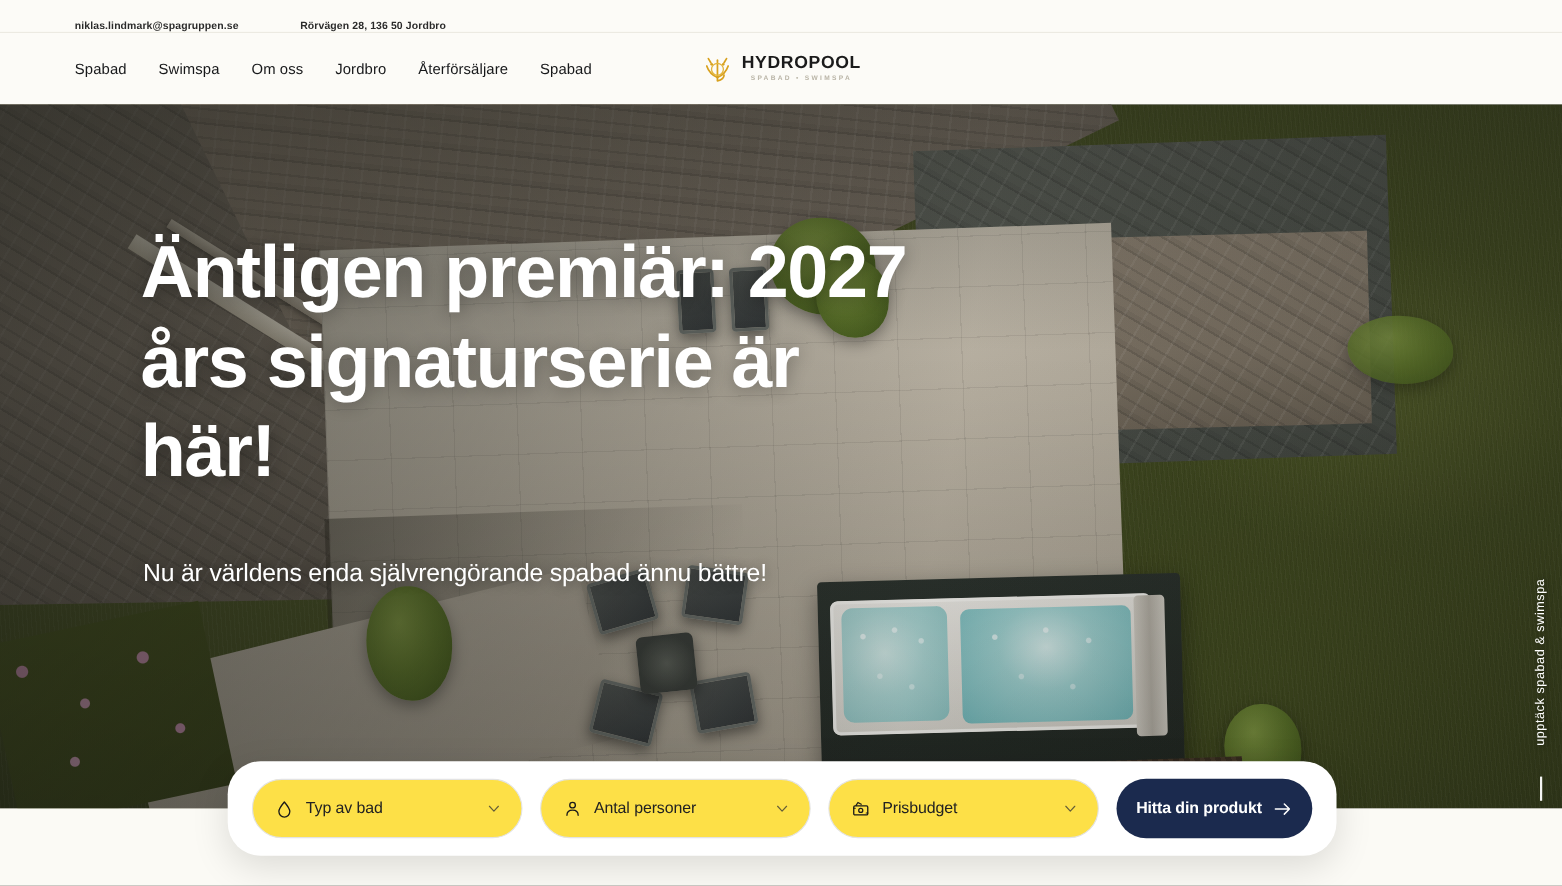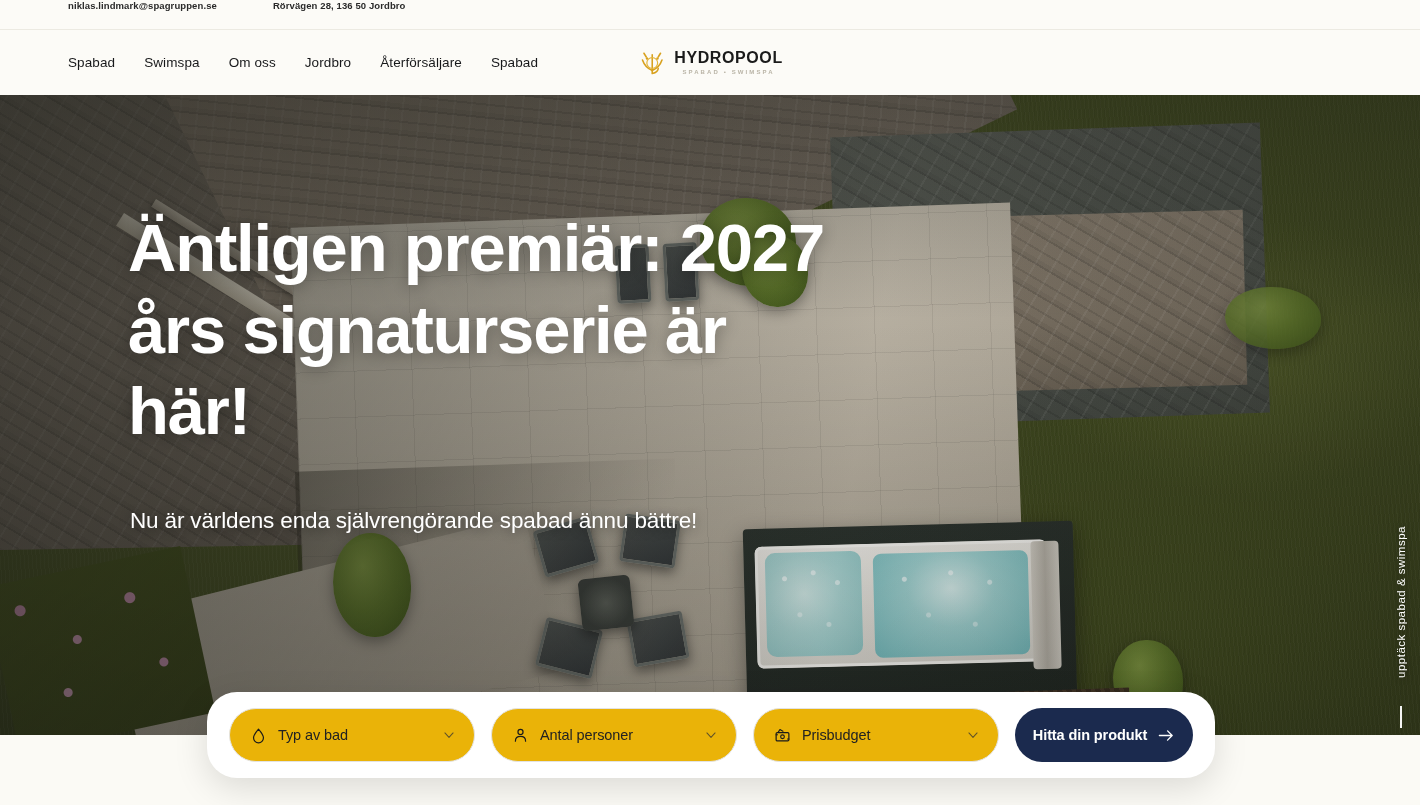--- a/index.html
+++ b/index.html
@@ -9,21 +9,21 @@
     background:#fbfaf5;
     color:#1a1a1a;
     -webkit-font-smoothing:antialiased;
   }
 
   
   .topbar {
     height:30px;
     background:#fcfbf7;
     display:flex;
-    align-items:flex-start;
+    align-items:flex-end;
     padding:0 0 0 68px;
     border-bottom:1px solid #eceae2;
     gap:56px;
   }
   .topbar span {
     font-size:9.5px;
     letter-spacing:.1px;
     color:#2a2a2a;
     font-weight:600;
   }
@@ -332,21 +332,21 @@
   }
   .field {
     flex:1;
     height:54px;
     border:1px solid #e3e3e3;
     border-radius:27px;
     display:flex;
     align-items:center;
     padding:0 18px 0 20px;
     gap:11px;
-    background:#eab308;
+    background:#fde047;
     cursor:pointer;
   }
   .field .f-icon { width:17px; height:17px; flex:0 0 17px; display:block; }
   .field .f-label {
     flex:1;
     font-size:14.5px;
     color:#222;
     letter-spacing:-.1px;
   }
   .field .chev { width:14px; height:14px; flex:0 0 14px; opacity:.75; }

